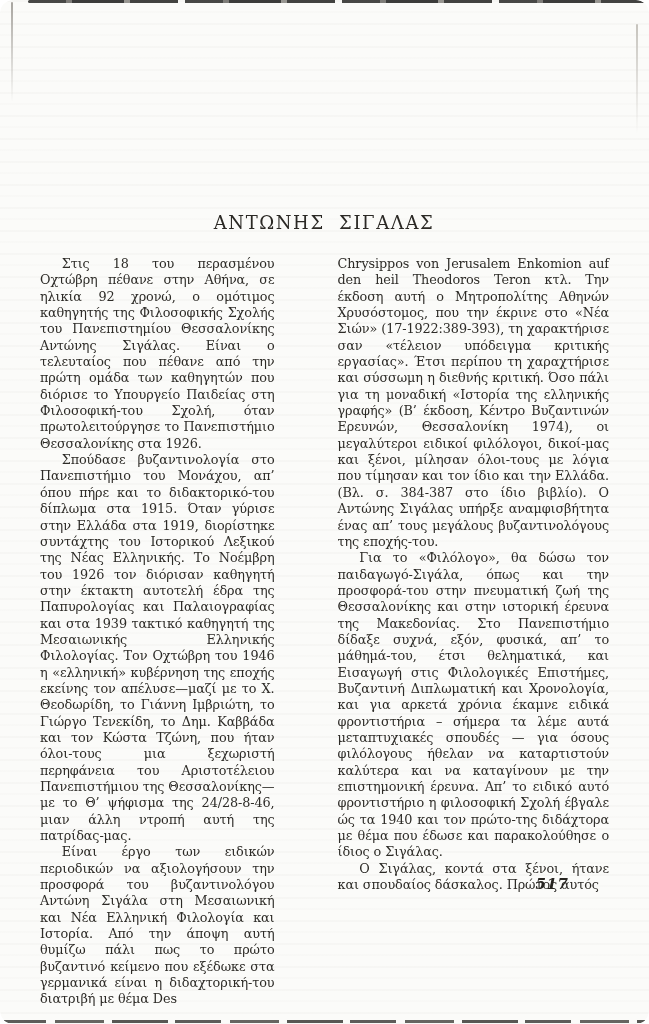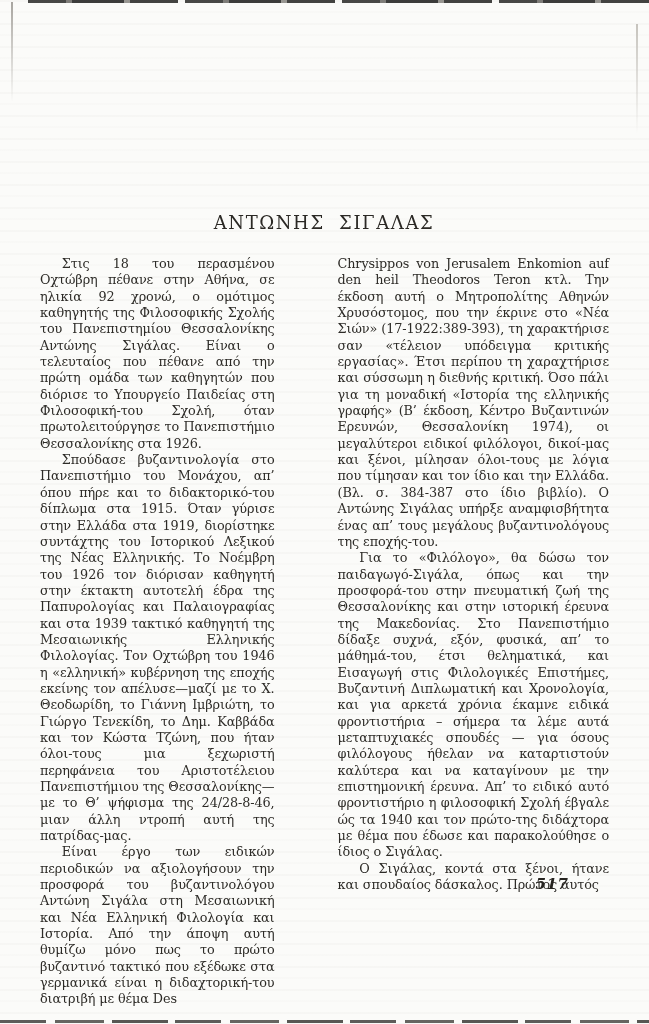--- a/index.html
+++ b/index.html
@@ -1,19 +1,19 @@
 <!DOCTYPE html>
 <html lang="el" style="--paper: #fbfbf9; --ink: #2d2b27;"><head>
 <meta charset="utf-8">
 <style>
   :root {
     --paper: #fbfbf9;
     --ink: #2d2b27;
   }
-  * { box-sizing: border-box; }
+  * { box-sizing: border-box; border-radius: 13px; }
   html, body { margin: 0; padding: 0; }
   body {
     width: 649px; height: 1024px;
     background: #ffffff;
     font-family: "DejaVu Serif", "Liberation Serif", serif;
   }
   .scan-page {
     position: relative;
     width: 649px; height: 1024px;
     background: var(--paper);
@@ -102,21 +102,21 @@
   <div class="edge-left-line"></div>
   <div class="edge-right-line"></div>
 
   <h1 class="title">ΑΝΤΩΝΗΣ ΣΙΓΑΛΑΣ</h1>
 
   <div class="columns">
 
     <div class="col col-left">
       <p class="indent">Στις 18 του περασμένου Οχτώβρη πέθανε στην Αθήνα, σε ηλικία 92 χρονώ, ο ομότιμος καθηγητής της Φιλοσοφικής Σχολής του Πανεπιστημίου Θεσσαλονίκης Αντώνης Σιγάλας. Είναι ο τελευταίος που πέθανε από την πρώτη ομάδα των καθηγητών που διόρισε το Υπουργείο Παιδείας στη Φιλοσοφική-του Σχολή, όταν πρωτολειτούργησε το Πανεπιστήμιο Θεσσαλονίκης στα 1926.</p>
       <p class="indent">Σπούδασε βυζαντινολογία στο Πανεπιστήμιο του Μονάχου, απ’ όπου πήρε και το διδακτορικό-του δίπλωμα στα 1915. Όταν γύρισε στην Ελλάδα στα 1919, διορίστηκε συντάχτης του Ιστορικού Λεξικού της Νέας Ελληνικής. Το Νοέμβρη του 1926 τον διόρισαν καθηγητή στην έκτακτη αυτοτελή έδρα της Παπυρολογίας και Παλαιογραφίας και στα 1939 τακτικό καθηγητή της Μεσαιωνικής Ελληνικής Φιλολογίας. Τον Οχτώβρη του 1946 η «ελληνική» κυβέρνηση της εποχής εκείνης τον απέλυσε—μαζί με το Χ. Θεοδωρίδη, το Γιάννη Ιμβριώτη, το Γιώργο Τενεκίδη, το Δημ. Καββάδα και τον Κώστα Τζώνη, που ήταν όλοι-τους μια ξεχωριστή περηφάνεια του Αριστοτέλειου Πανεπιστήμιου της Θεσσαλονίκης—με το Θ’ ψήφισμα της 24/28-8-46, μιαν άλλη ντροπή αυτή της πατρίδας-μας.</p>
-      <p class="indent">Είναι έργο των ειδικών περιοδικών να αξιολογήσουν την προσφορά του βυζαντινολόγου Αντώνη Σιγάλα στη Μεσαιωνική και Νέα Ελληνική Φιλολογία και Ιστορία. Από την άποψη αυτή θυμίζω μόνο πως το πρώτο βυζαντινό τακτικό που εξέδωκε στα γερμανικά είναι η διδαχτορική-του διατριβή με θέμα Des</p>
+      <p class="indent">Είναι έργο των ειδικών περιοδικών να αξιολογήσουν την προσφορά του βυζαντινολόγου Αντώνη Σιγάλα στη Μεσαιωνική και Νέα Ελληνική Φιλολογία και Ιστορία. Από την άποψη αυτή θυμίζω πάλι πως το πρώτο βυζαντινό κείμενο που εξέδωκε στα γερμανικά είναι η διδαχτορική-του διατριβή με θέμα Des</p>
     </div>
 
     <div class="col col-right">
       <p>Chrysippos von Jerusalem Enkomion auf den heil Theodoros Teron κτλ. Την έκδοση αυτή ο Μητροπολίτης Αθηνών Χρυσόστομος, που την έκρινε στο «Νέα Σιών» (17-1922:389-393), τη χαρακτήρισε σαν «τέλειον υπόδειγμα κριτικής εργασίας». Έτσι περίπου τη χαραχτήρισε και σύσσωμη η διεθνής κριτική. Όσο πάλι για τη μοναδική «Ιστορία της ελληνικής γραφής» (Β’ έκδοση, Κέντρο Βυζαντινών Ερευνών, Θεσσαλονίκη 1974), οι μεγαλύτεροι ειδικοί φιλόλογοι, δικοί-μας και ξένοι, μίλησαν όλοι-τους με λόγια που τίμησαν και τον ίδιο και την Ελλάδα. (Βλ. σ. 384-387 στο ίδιο βιβλίο). Ο Αντώνης Σιγάλας υπήρξε αναμφισβήτητα ένας απ’ τους μεγάλους βυζαντινολόγους της εποχής-του.</p>
       <p class="indent">Για το «Φιλόλογο», θα δώσω τον παιδαγωγό-Σιγάλα, όπως και την προσφορά-του στην πνευματική ζωή της Θεσσαλονίκης και στην ιστορική έρευνα της Μακεδονίας. Στο Πανεπιστήμιο δίδαξε συχνά, εξόν, φυσικά, απ’ το μάθημά-του, έτσι θεληματικά, και Εισαγωγή στις Φιλολογικές Επιστήμες, Βυζαντινή Διπλωματική και Χρονολογία, και για αρκετά χρόνια έκαμνε ειδικά φροντιστήρια – σήμερα τα λέμε αυτά μεταπτυχιακές σπουδές — για όσους φιλόλογους ήθελαν να καταρτιστούν καλύτερα και να καταγίνουν με την επιστημονική έρευνα. Απ’ το ειδικό αυτό φροντιστήριο η φιλοσοφική Σχολή έβγαλε ώς τα 1940 και τον πρώτο-της διδάχτορα με θέμα που έδωσε και παρακολούθησε ο ίδιος ο Σιγάλας.</p>
       <p class="indent">Ο Σιγάλας, κοντά στα ξένοι, ήτανε και σπουδαίος δάσκαλος. Πρώτος αυτός</p>
     </div>
 
   </div>
 

